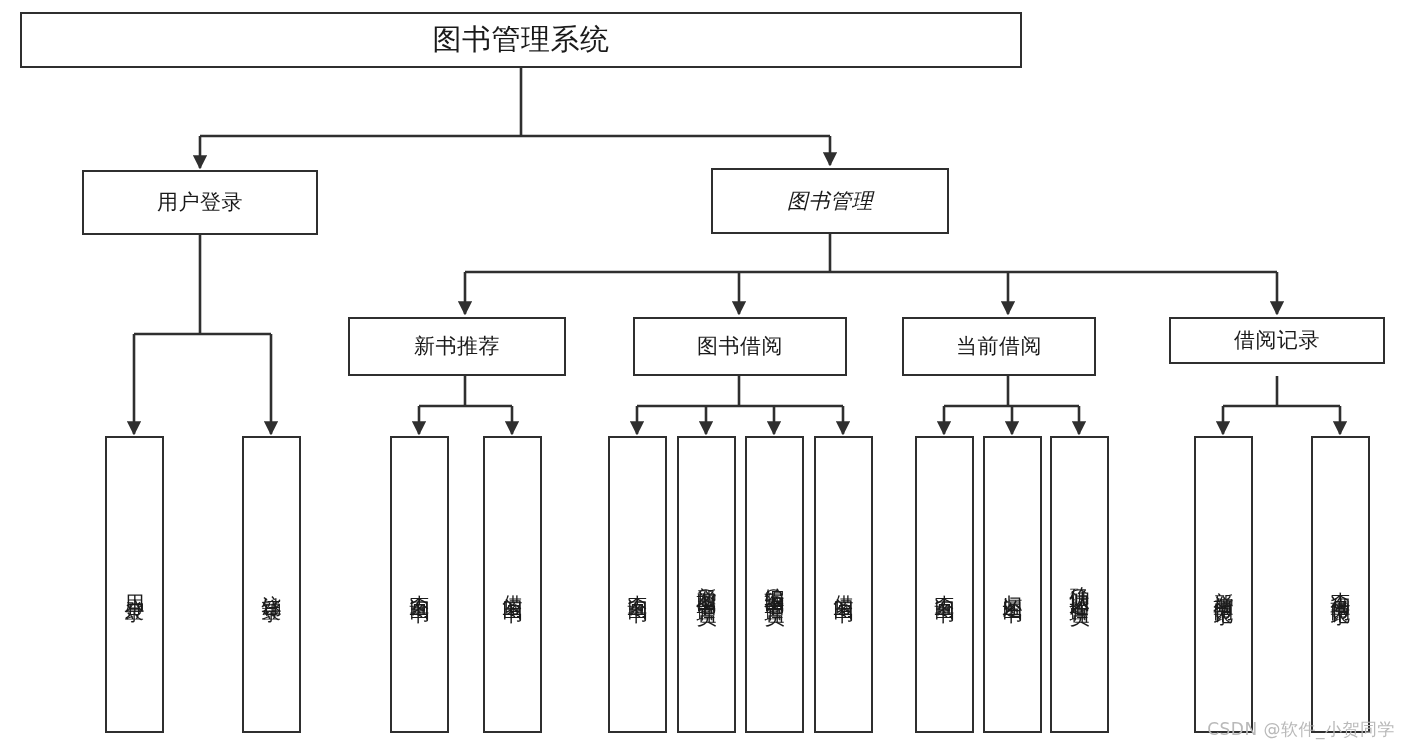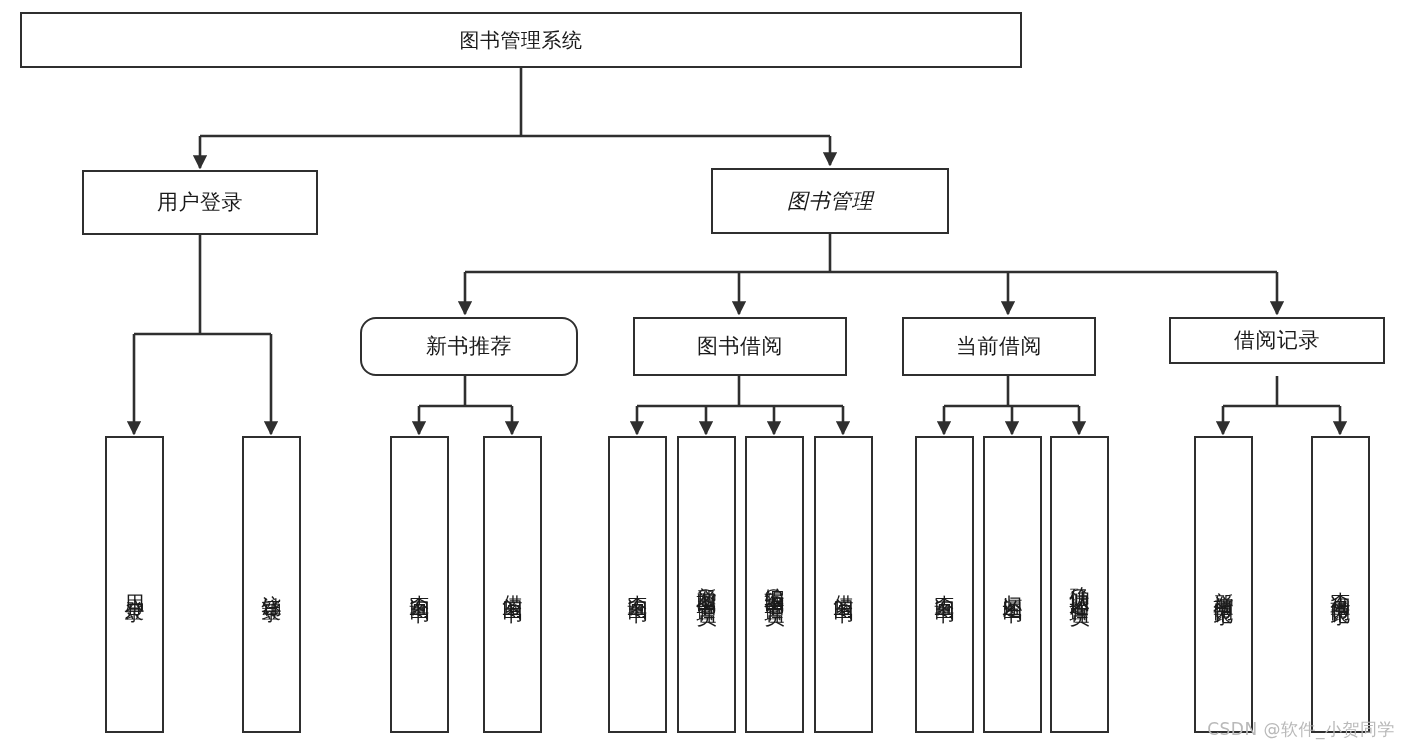--- a/index.html
+++ b/index.html
@@ -43,21 +43,21 @@
     white-space: nowrap;
   }
   .node.vertical .node-label {
     writing-mode: vertical-rl;
     text-orientation: upright;
     letter-spacing: 3px;
     font-size: 20px;
     white-space: normal;
     max-height: 100%;
   }
-  .node.root .node-label { font-size: 20px; }
+  .node.root .node-label { font-size: 29px; }
   .watermark {
     position: absolute;
     right: 10px;
     bottom: 6px;
     font-size: 17px;
     color: #b9b9b9;
     letter-spacing: 0.5px;
     white-space: nowrap;
     pointer-events: none;
   }
@@ -121,21 +121,21 @@
     <span class="node-label">图书管理系统</span>
   </div>
 
   <div class="node" style="left:82px; top:170px; width:236px; height:65px;">
     <span class="node-label">用户登录</span>
   </div>
   <div class="node" style="left:711px; top:168px; width:238px; height:66px;font-style:italic;">
     <span class="node-label">图书管理</span>
   </div>
 
-  <div class="node" style="left:360px; top:317px; width:218px; height:59px;border-radius:16px;">
+  <div class="node" style="left:348px; top:317px; width:218px; height:59px;">
     <span class="node-label">新书推荐</span>
   </div>
   <div class="node" style="left:633px; top:317px; width:214px; height:59px;font-family:Liberation Serif, serif;">
     <span class="node-label">图书借阅</span>
   </div>
   <div class="node" style="left:902px; top:317px; width:194px; height:59px;">
     <span class="node-label">当前借阅</span>
   </div>
   <div class="node" style="left:1169px; top:317px; width:216px; height:47px;">
     <span class="node-label">借阅记录</span>

